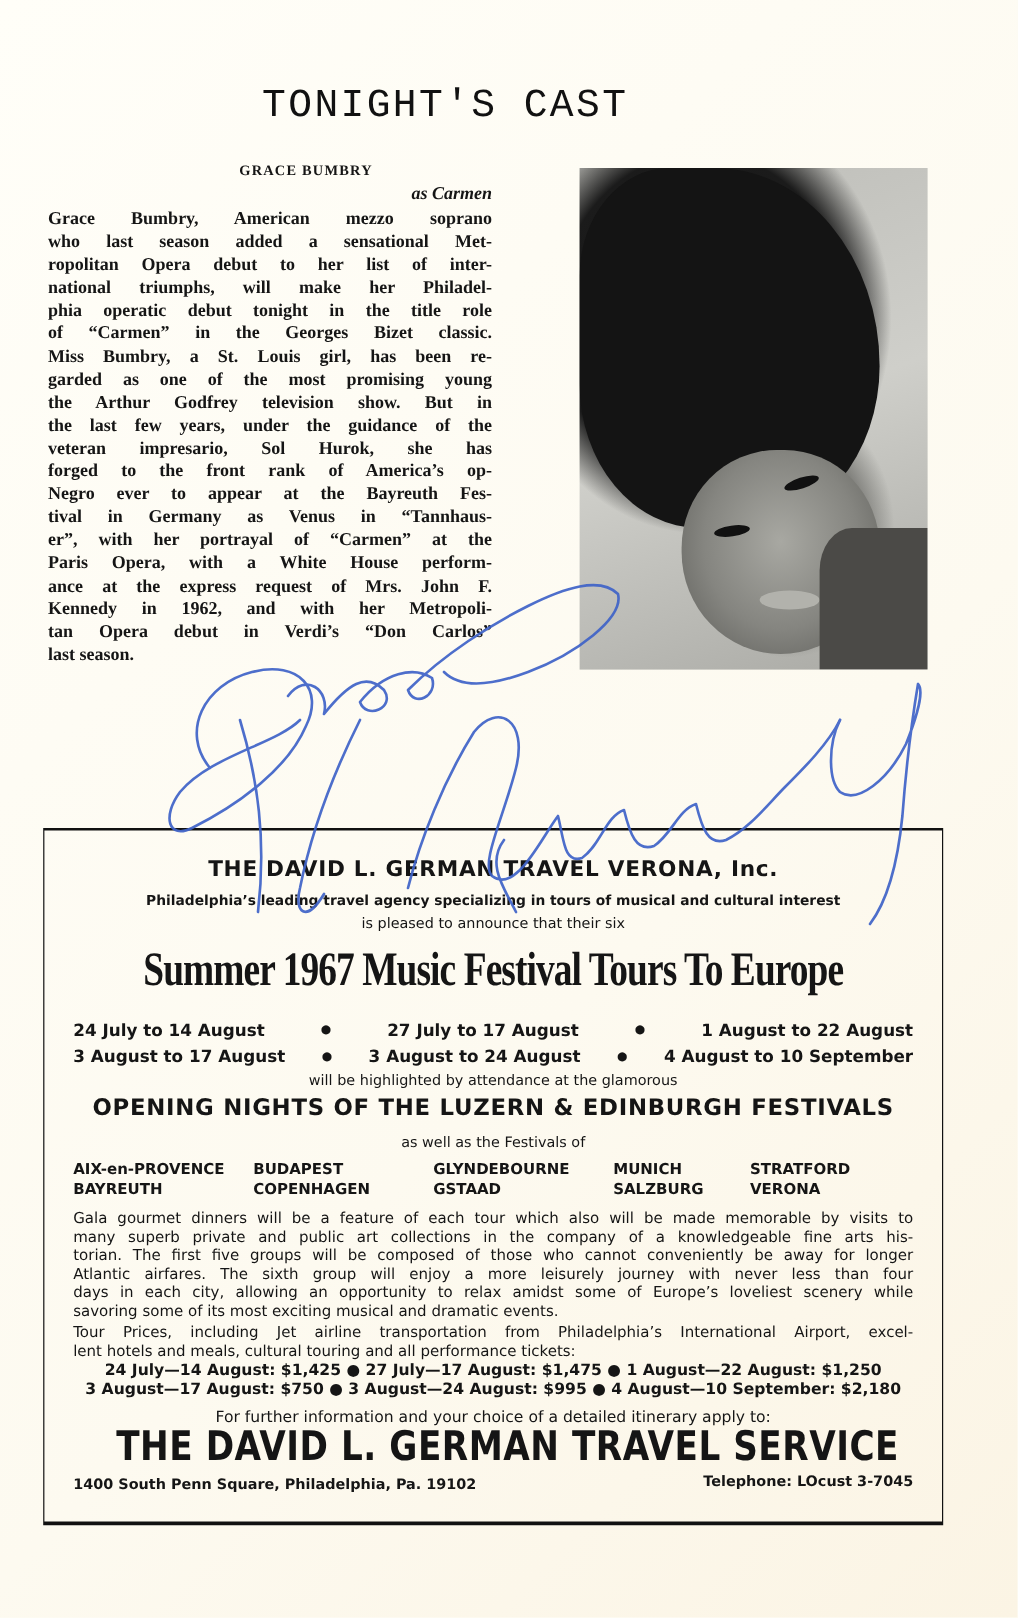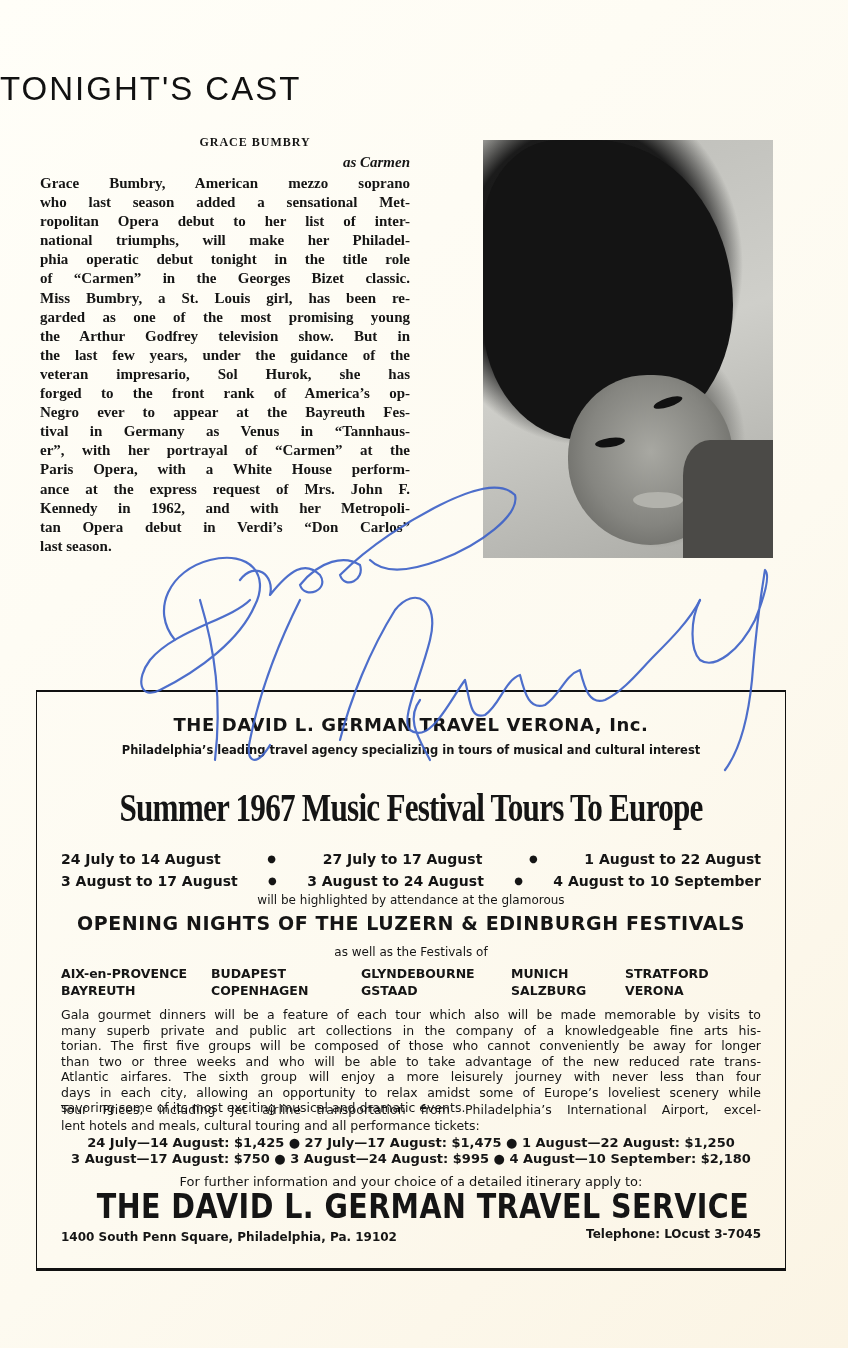--- a/index.html
+++ b/index.html
@@ -6,22 +6,22 @@
     body {
       width: 848px; height: 1348px; overflow: hidden;
       background: #fdfbf3;
       position: relative;
       color: #151515;
     }
     .page { position: absolute; left: 0; top: 0; width: 848px; height: 1348px;
       background: linear-gradient(135deg, #fffef8 0%, #fdfaf0 60%, #fbf4e4 100%); }
 
     .title {
-      position: absolute; left: 0; width: 742px; top: 70px; text-align: left;
-      font-family: Liberation Sans, sans-serif; font-weight: normal;
+      position: absolute; left: 0; width: 742px; top: 70px; text-align: center;
+      font-family: Liberation Mono, monospace; font-weight: normal;
       font-size: 33px; letter-spacing: 2px; color: #111;
     }
 
     .bio { position: absolute; left: 40px; top: 132px; width: 370px; }
     .bio .name {
       text-align: center; font-family: "Liberation Serif", serif; font-weight: bold;
       font-size: 12px; letter-spacing: 1px; line-height: 20px; padding-left: 60px;
     }
     .bio .role {
       text-align: right; font-family: "Liberation Serif", serif; font-style: italic; font-weight: bold;
@@ -138,20 +138,21 @@
     <div class="face"></div>
     <div class="eye" style="left:112px; top:298px; transform:rotate(-8deg);"></div>
     <div class="eye" style="left:170px; top:258px; transform:rotate(-18deg);"></div>
     <div class="lips"></div>
     <div class="fur"></div>
   </div>
 
   <div class="ad sans">
     <div class="center company-top">THE DAVID L. GERMAN TRAVEL VERONA, Inc.</div>
     <div class="center tagline">Philadelphia’s leading travel agency specializing in tours of musical and cultural interest</div>
+    <div class="center announce">is pleased to announce that their six</div>
     <div class="center headline">Summer 1967 Music Festival Tours To Europe</div>
 
     <div class="dates">
       <div class="row">
         <span>24 July to 14 August</span>
         <span class="dot">●</span>
         <span>27 July to 17 August</span>
         <span class="dot">●</span>
         <span>1 August to 22 August</span>
       </div>
@@ -178,21 +179,20 @@
       <span>COPENHAGEN</span>
       <span>GSTAAD</span>
       <span>SALZBURG</span>
       <span>VERONA</span>
     </div>
 
     <div class="para p1">
       <span>Gala gourmet dinners will be a feature of each tour which also will be made memorable by visits to</span>
       <span>many superb private and public art collections in the company of a knowledgeable fine arts his-</span>
       <span>torian. The first five groups will be composed of those who cannot conveniently be away for longer</span>
-      <span>than two or three weeks and who will be able to take advantage of the new reduced rate trans-</span>
       <span>Atlantic airfares. The sixth group will enjoy a more leisurely journey with never less than four</span>
       <span>days in each city, allowing an opportunity to relax amidst some of Europe’s loveliest scenery while</span>
       <span class="last">savoring some of its most exciting musical and dramatic events.</span>
     </div>
 
     <div class="para p2">
       <span>Tour Prices, including Jet airline transportation from Philadelphia’s International Airport, excel-</span>
       <span class="last">lent hotels and meals, cultural touring and all performance tickets:</span>
     </div>
 

